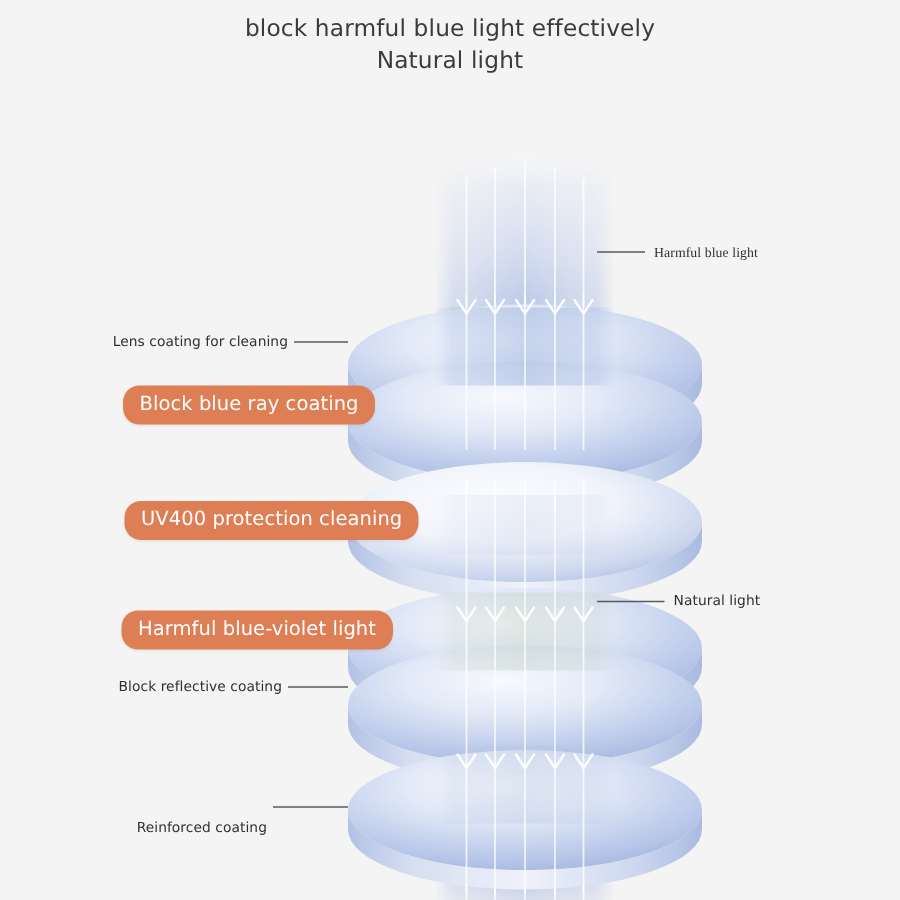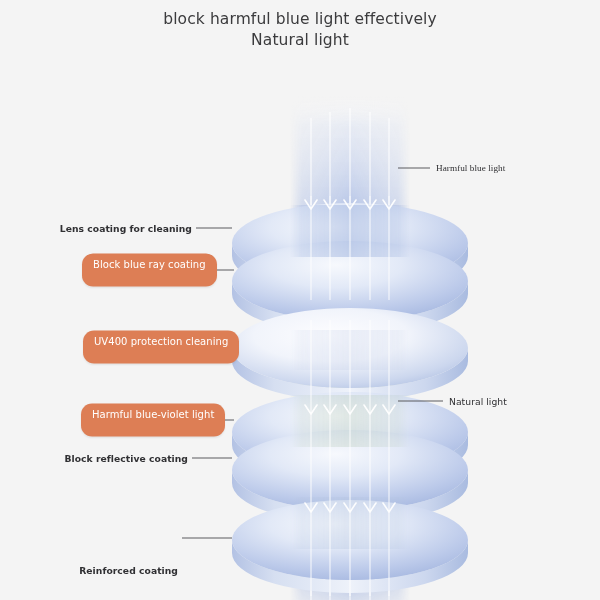--- a/index.html
+++ b/index.html
@@ -27,32 +27,32 @@
   #art{position:absolute;left:0;top:0;}
 
   
   .lbl{
     position:absolute;
     color:#303033;
     font-size:9.2px;
     white-space:nowrap;
     letter-spacing:.05px;
   }
-  .lbl-left{text-align:left;transform:translateY(-50%);font-weight:bold;}
+  .lbl-left{text-align:left;transform:translateY(-50%);}
   .lbl-right{text-align:left;transform:translateY(-50%);}
 
   
   .pill{
     position:absolute;
     transform:translateY(-50%);
     background:#dd7e55;
     color:#ffffff;
-    font-size:10px;
+    font-size:13px;
     line-height:1;
-    padding:6px 11px 17px 11px;
+    padding:6px 11px 7px 11px;
     border-radius:11px;
     white-space:nowrap;
     letter-spacing:.05px;
     box-shadow:0 1px 2px rgba(0,0,0,.07);
   }
 </style>
 </head>
 <body>
 
 <div id="stage">
@@ -228,19 +228,19 @@
   <div class="lbl lbl-left" style="right:408px;top:228px;">Lens coating for cleaning</div>
 
   <div class="pill" style="left:82px;top:270px;">Block blue ray coating</div>
 
   <div class="pill" style="left:83px;top:347px;">UV400 protection cleaning</div>
 
   <div class="pill" style="left:81px;top:420px;">Harmful blue-violet light</div>
 
   <div class="lbl lbl-left" style="right:412px;top:458px;">Block reflective coating</div>
 
-  <div class="lbl lbl-left" style="right:422px;top:570px;">Reinforced coating</div>
+  <div class="lbl lbl-left" style="right:422px;top:552px;">Reinforced coating</div>
 
   <div class="lbl lbl-right" style="left:436px;top:168px;font-family:Liberation Serif, serif;">Harmful blue light</div>
 
   <div class="lbl lbl-right" style="left:449px;top:401px;">Natural light</div>
 
 </div>
 
 </body></html>

